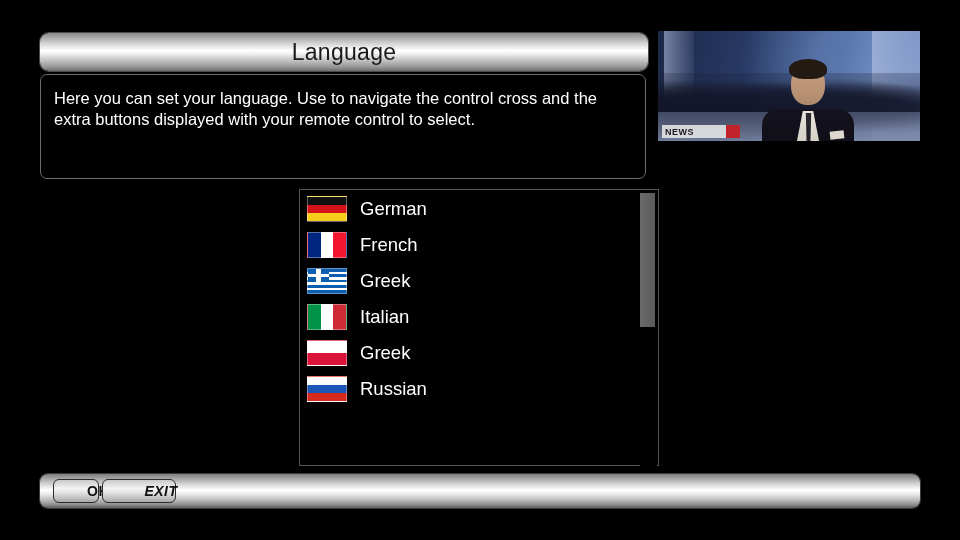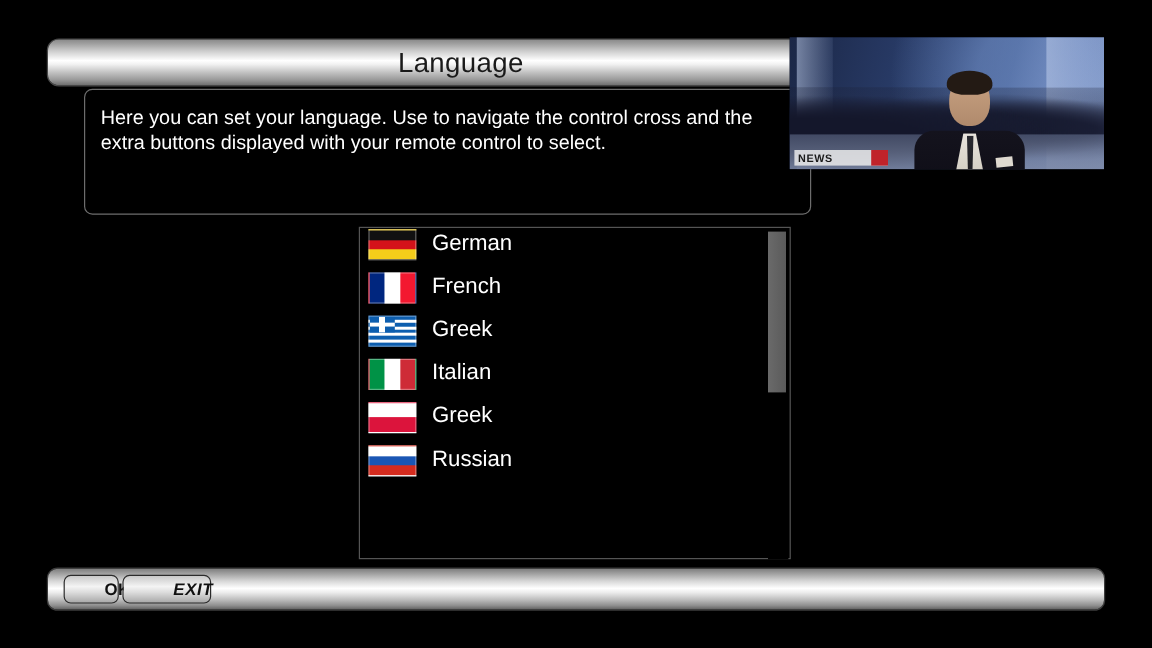--- a/index.html
+++ b/index.html
@@ -7,28 +7,28 @@
        font-family:"Liberation Sans","DejaVu Sans",sans-serif;}
   #screen{position:relative;width:960px;height:540px;background:#000;}
 
   
   .titlebar{position:absolute;left:40px;top:33px;width:608px;height:38px;
     border-radius:9px;
     background:linear-gradient(to bottom,
         #8a8a8a 0%, #9d9d9d 8%, #cfcfcf 26%, #ffffff 46%,
         #f2f2f2 54%, #c2c2c2 72%, #9a9a9a 88%, #6e6e6e 100%);
     box-shadow:0 0 0 1px #4a4a4a;
-    display:flex;align-items:center;justify-content:center;padding-left:40px;}
+    display:flex;align-items:center;justify-content:center;}
   .titlebar-text{font-size:23px;color:#1a1a1a;letter-spacing:.3px;
     font-family:"Liberation Sans","DejaVu Sans",sans-serif;}
 
   
   .infobox{position:absolute;left:40px;top:74px;width:606px;height:105px;
     border:1px solid #6d6d6d;border-radius:7px;background:#000;
-    box-sizing:border-box;padding:13px 14px 0 13px;margin-left:30px;}
+    box-sizing:border-box;padding:13px 14px 0 13px;}
   .infotext{color:#fff;font-size:16.5px;line-height:21px;
     font-family:"Liberation Sans","DejaVu Sans",sans-serif;}
 
   
   .video{position:absolute;left:658px;top:31px;width:262px;height:110px;
     background:#0b1022;overflow:hidden;}
   .vid-bg{position:absolute;inset:0;
     background:
       radial-gradient(circle at 78% 30%, rgba(130,160,215,.45) 0 22%, rgba(0,0,0,0) 55%),
       linear-gradient(105deg,#1b2746 0%,#25365f 26%,#2d4373 48%,#3a5488 66%,#6f86b8 84%,#9fb2d8 100%);}
@@ -66,21 +66,21 @@
     background:rgba(235,235,235,.85);
     display:flex;align-items:center;}
   .vid-logo-txt{font-size:9px;color:#1a1a1a;font-weight:bold;padding-left:3px;
     letter-spacing:.5px;font-family:"Liberation Sans","DejaVu Sans",sans-serif;}
   .vid-logo-red{position:absolute;right:0;top:0;width:14px;height:13px;background:#c0232a;}
 
   
   .listpanel{position:absolute;left:299px;top:189px;width:360px;height:277px;
     border:1px solid #555;background:#000;box-sizing:border-box;}
   .list-inner{position:absolute;left:1px;top:1px;width:341px;}
-  .row{height:36px;display:flex;align-items:flex-start;padding-left:6px;box-sizing:border-box;}
+  .row{height:36px;display:flex;align-items:center;padding-left:6px;box-sizing:border-box;}
   .row.selected{background:#bf9a6d;width:341px;}
   .flag{width:40px;height:26px;margin-right:13px;flex:0 0 auto;
     border:1px solid rgba(255,255,255,.35);box-sizing:border-box;position:relative;overflow:hidden;}
   .lang-label{color:#fff;font-size:18.5px;
     font-family:"Liberation Sans","DejaVu Sans",sans-serif;}
   .row.selected .lang-label{color:#fff;}
 
   
   .f-de{background:linear-gradient(to bottom,#111 0 33.3%,#d4121a 33.3% 66.6%,#f5cd1a 66.6% 100%);}
   .f-gb{background:#00247d;}

